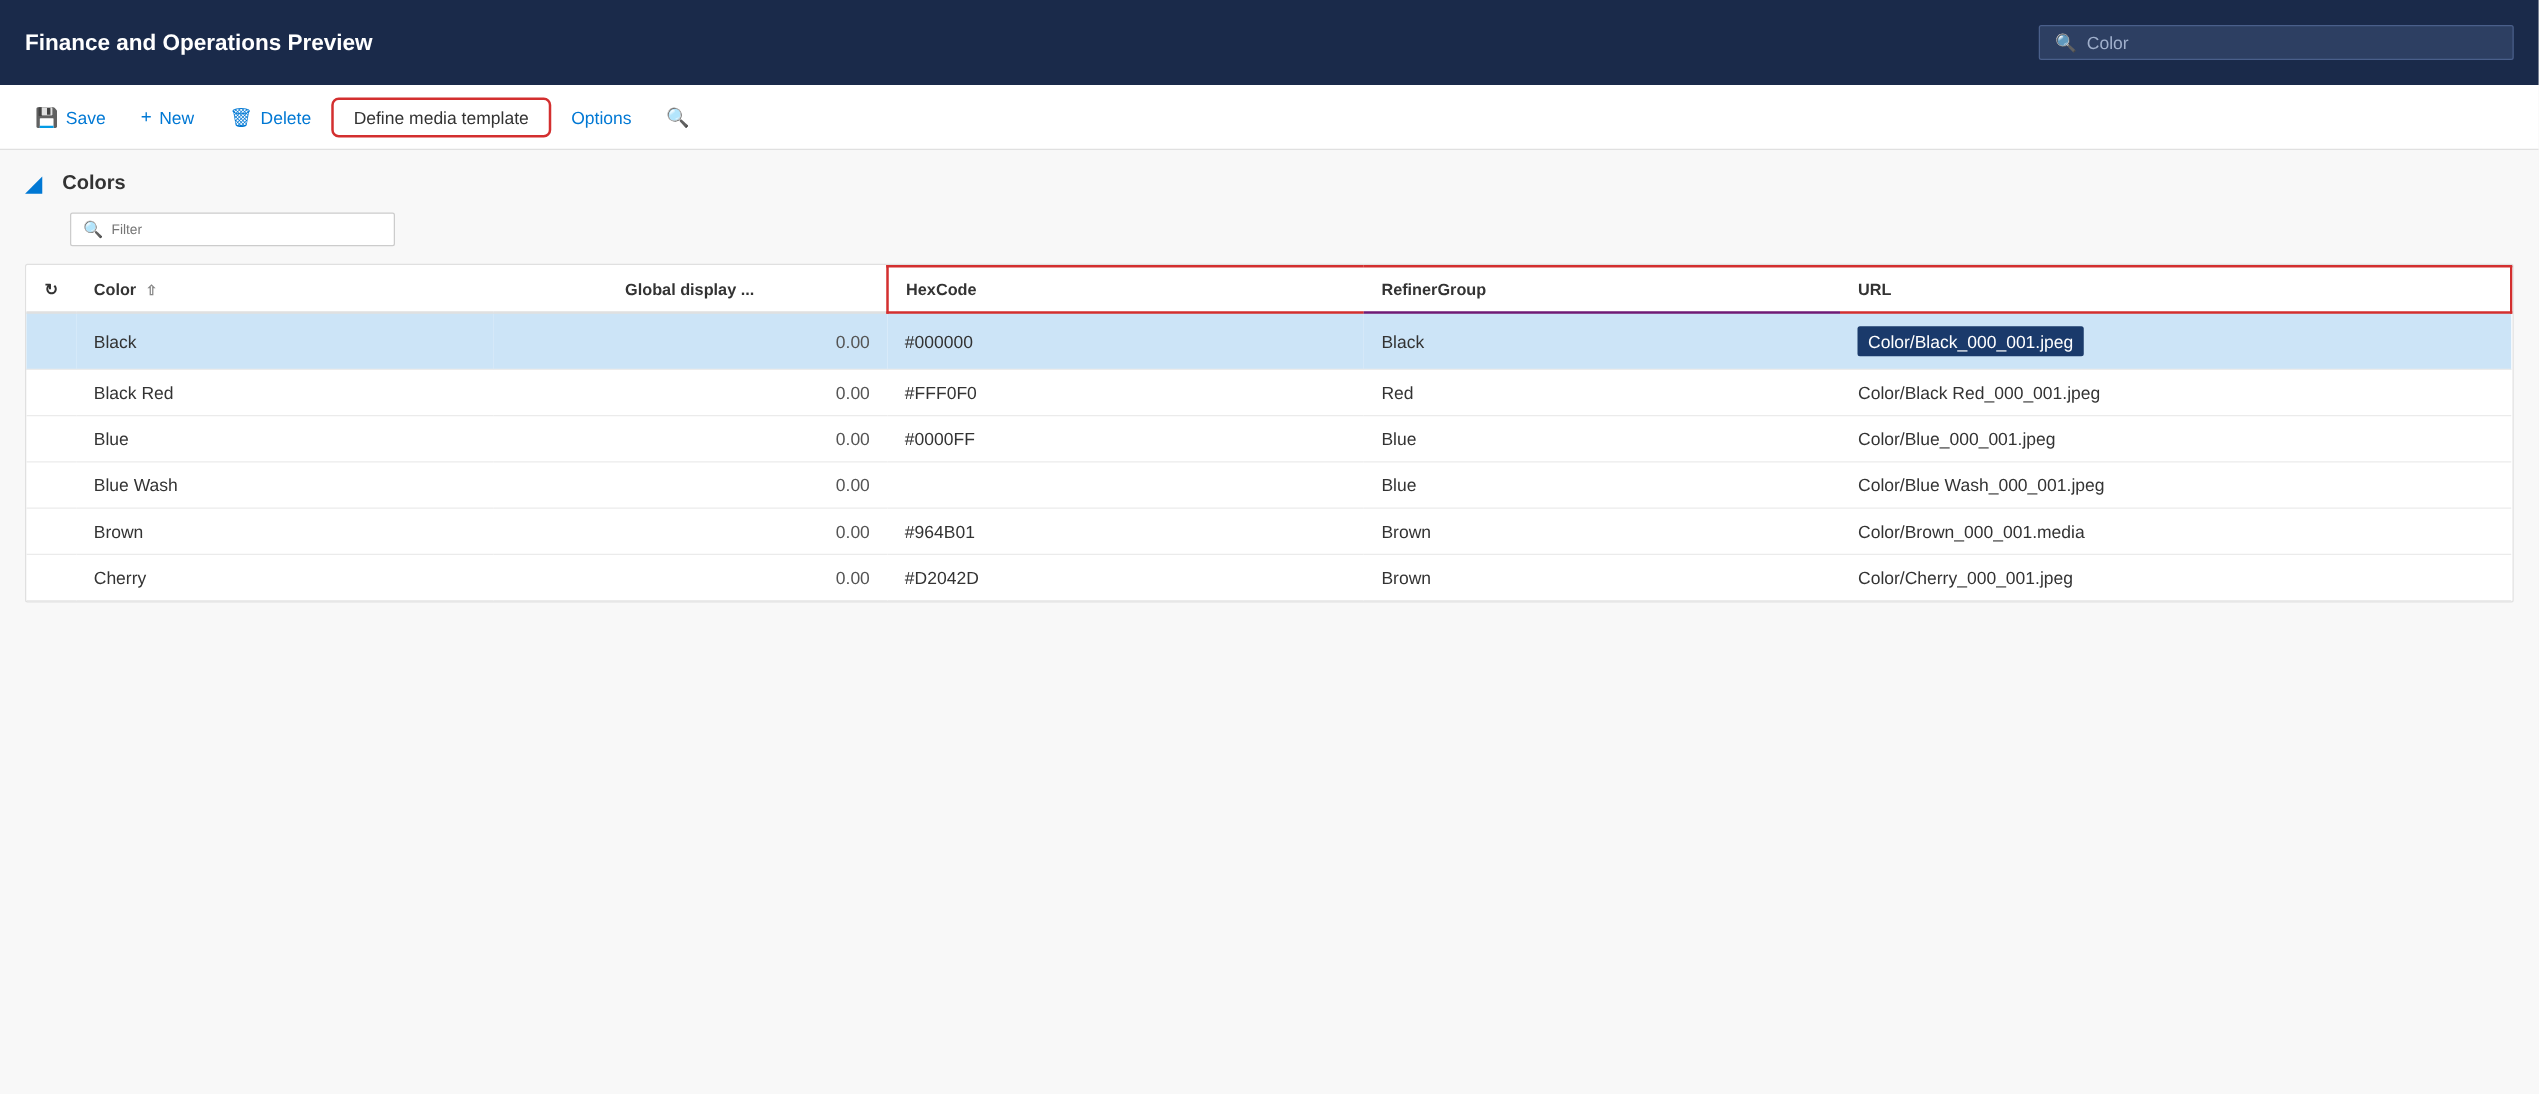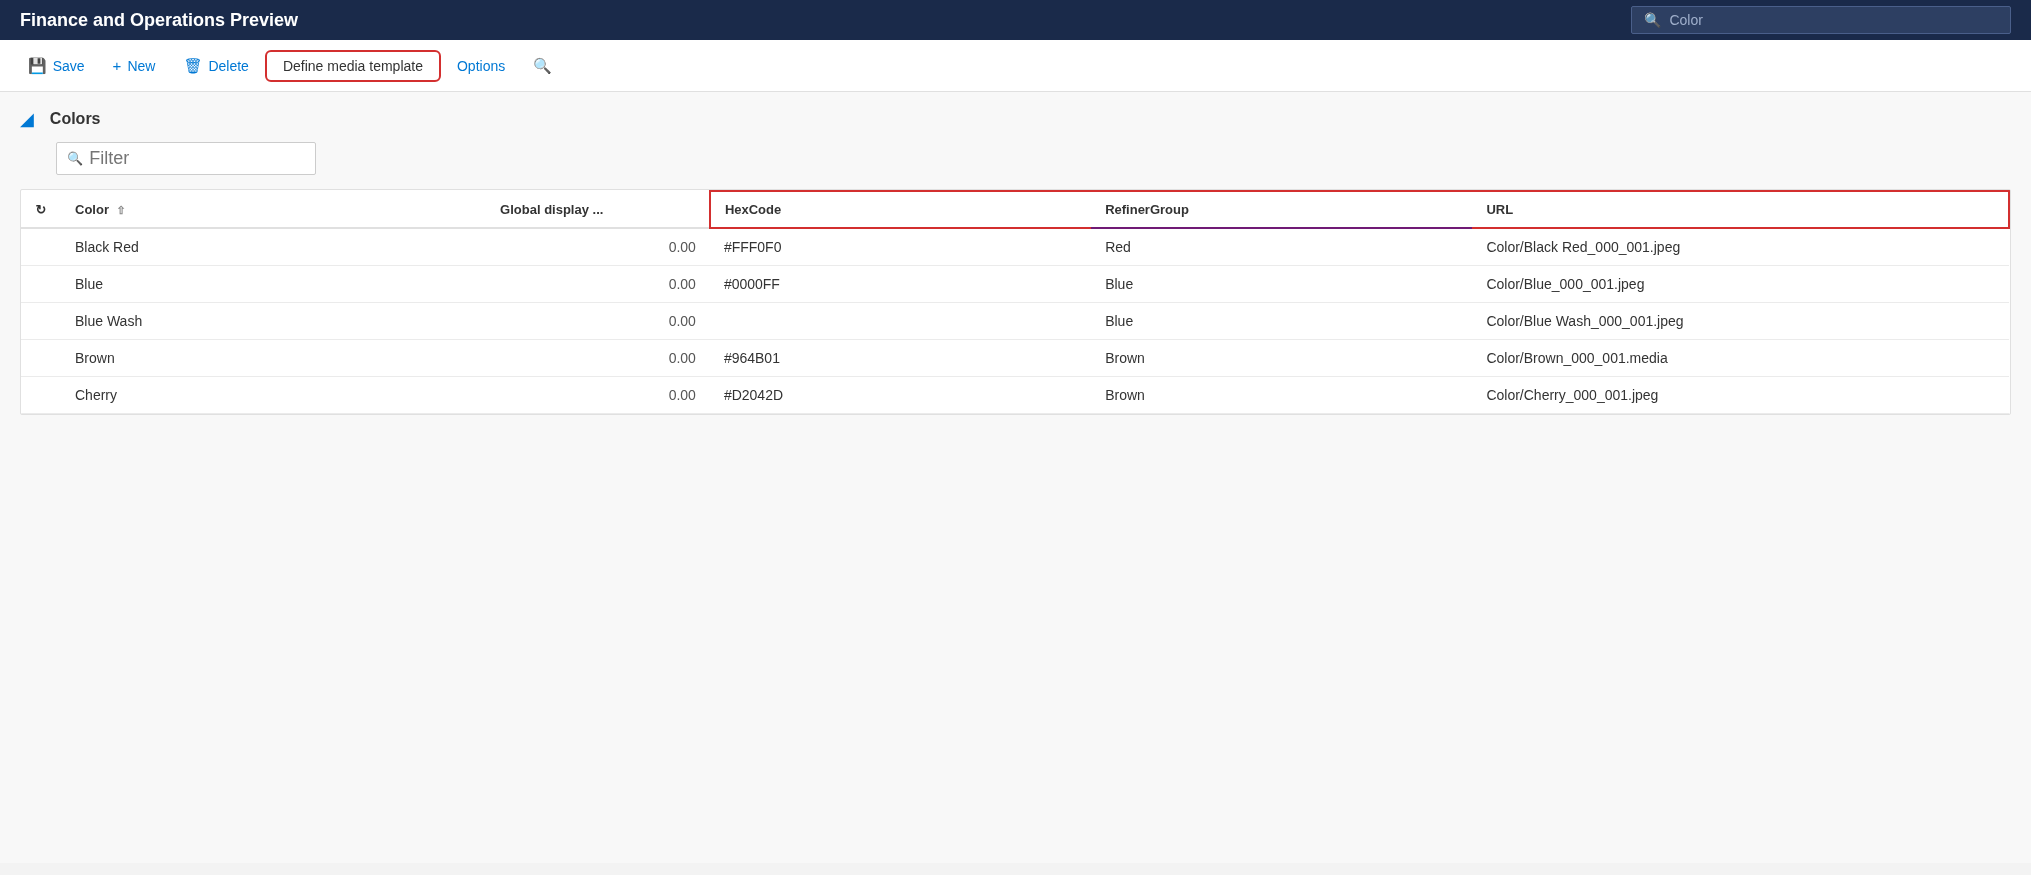--- a/index.html
+++ b/index.html
@@ -5,21 +5,21 @@
     * { box-sizing: border-box; margin: 0; padding: 0; font-family: 'Segoe UI', Arial, sans-serif; }
 
     body { background: #f3f3f3; }
 
     
     .top-bar {
       background: #1a2a4a;
       display: flex;
       align-items: center;
       padding: 0 20px;
-      height: 40px;
+      height: 68px;
     }
     .top-bar-title {
       color: #ffffff;
       font-size: 18px;
       font-weight: 600;
       flex: 1;
     }
     .top-bar-search {
       display: flex;
       align-items: center;
@@ -103,21 +103,21 @@
       border-radius: 2px;
       background: #fff;
       padding: 5px 10px;
       width: 260px;
       margin-left: 36px;
       margin-bottom: 14px;
     }
     .filter-input-wrap input {
       border: none;
       outline: none;
-      font-size: 18px;
+      font-size: 11px;
       color: #0f172a;
       width: 100%;
     }
     .filter-search-icon { color: #888; margin-right: 6px; font-size: 13px; }
 
     
     .table-wrap {
       background: #fff;
       border: 1px solid #e0e0e0;
       border-radius: 2px;
@@ -247,20 +247,28 @@
           </th>
           <th class="th-refiner" style="border-top: 2px solid #d32f2f; border-bottom: 2px solid #701a75; border-left: none; border-right: none;">
             <span>RefinerGroup</span>
           </th>
           <th class="th-url" style="border: 2px solid #d32f2f; border-radius: 0 6px 6px 0; border-left: none;">
             <span>URL</span>
           </th>
         </tr>
       </thead>
       <tbody id="table-body">
+      <tr class="selected">
+    <td class="td-refresh"></td>
+    <td>Black</td>
+    <td class="td-global">0.00</td>
+    <td>#000000</td>
+    <td>Black</td>
+    <td><span class="url-cell-selected">Color/Black_000_001.jpeg</span></td>
+  </tr>
           <tr>
     <td class="td-refresh"></td>
     <td>Black Red</td>
     <td class="td-global">0.00</td>
     <td>#FFF0F0</td>
     <td>Red</td>
     <td>Color/Black Red_000_001.jpeg</td>
   </tr>
           <tr>
     <td class="td-refresh"></td>

